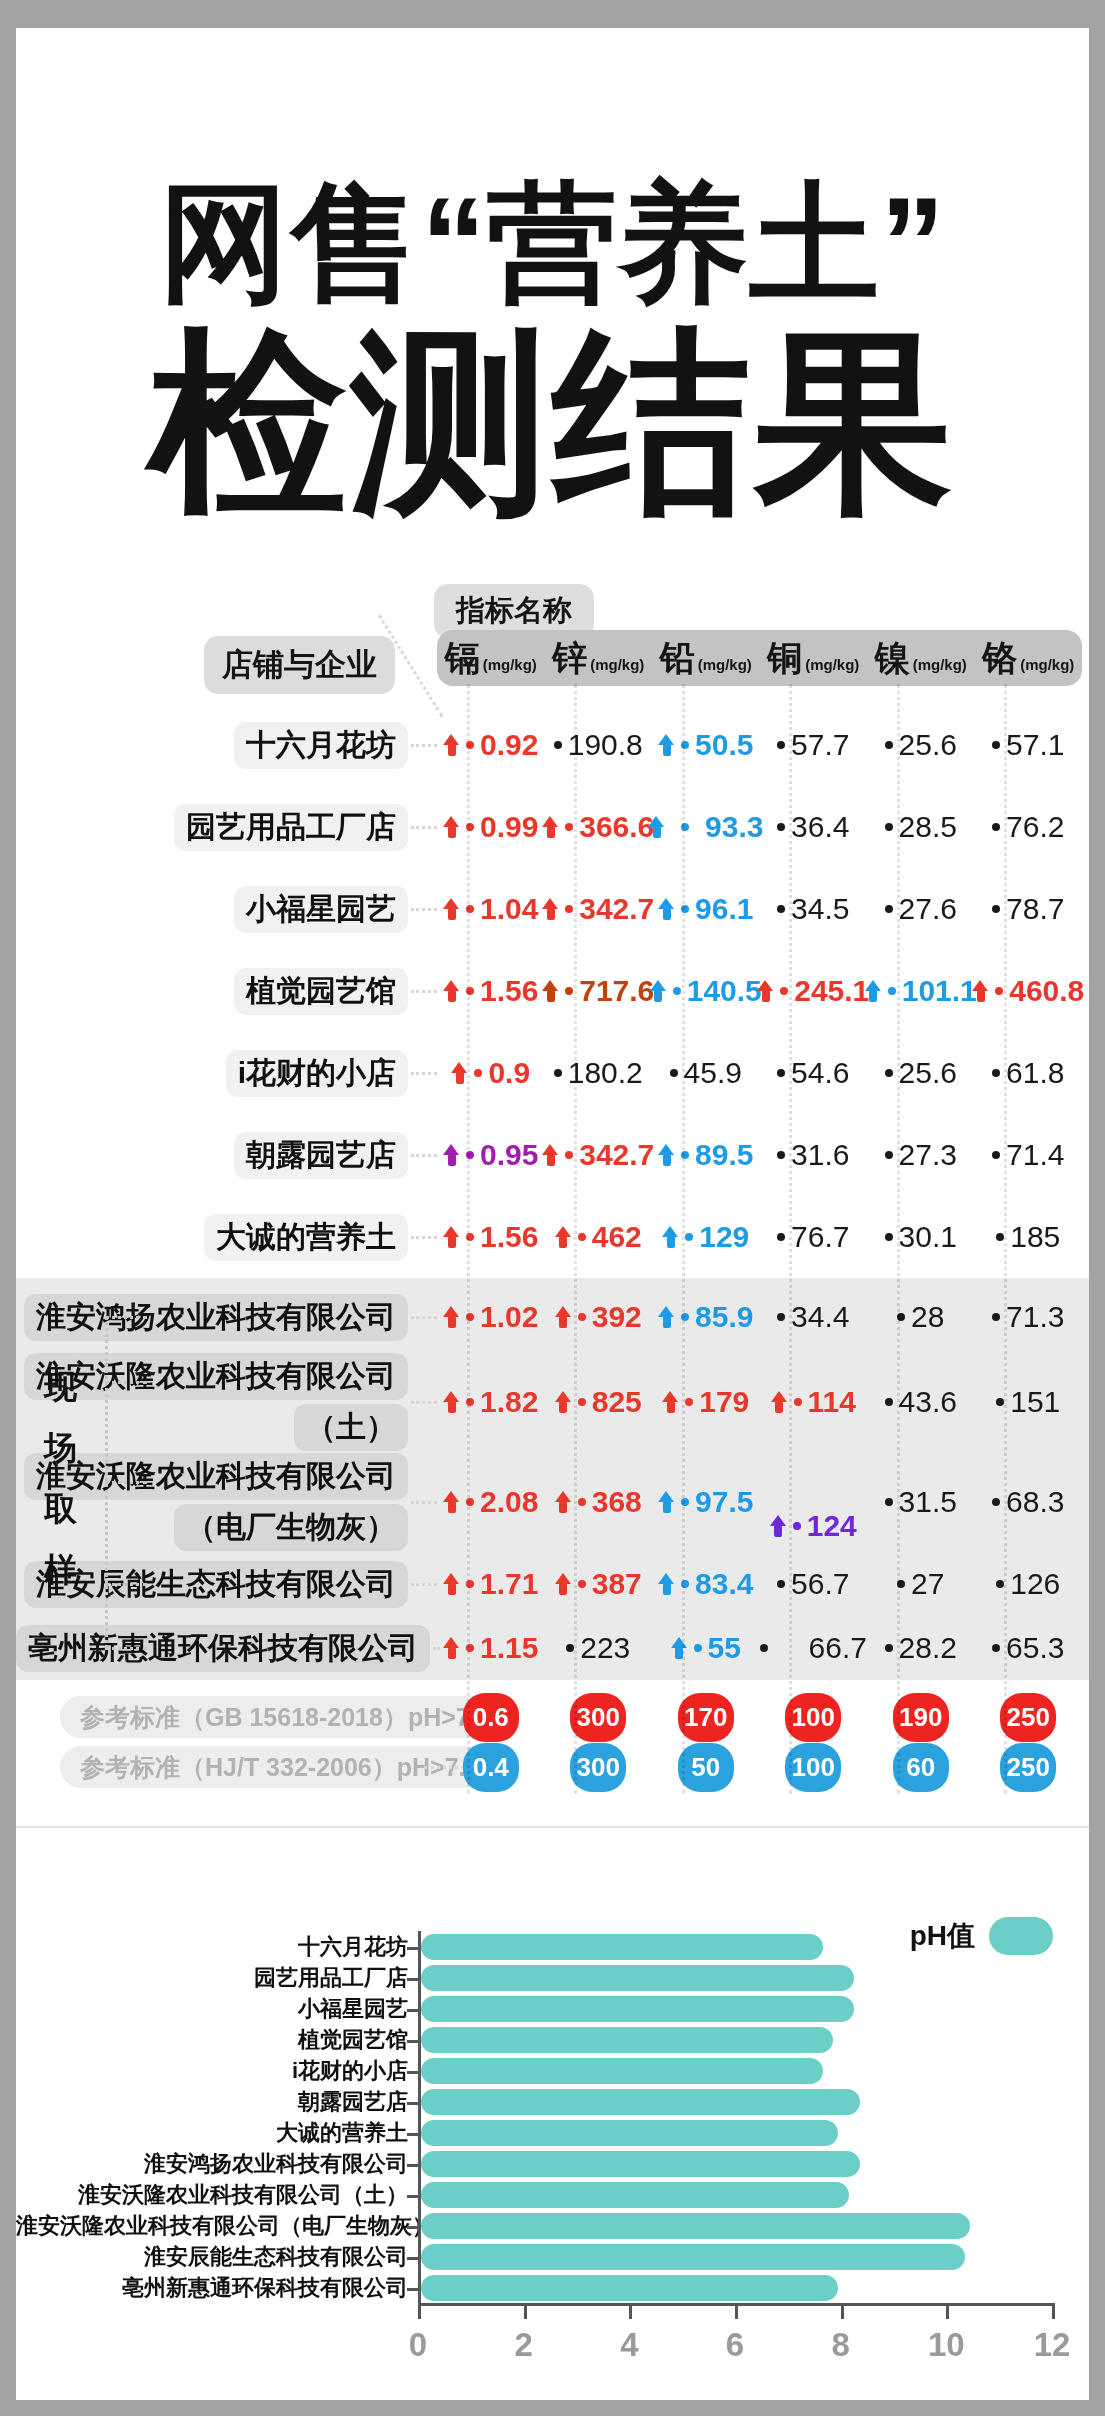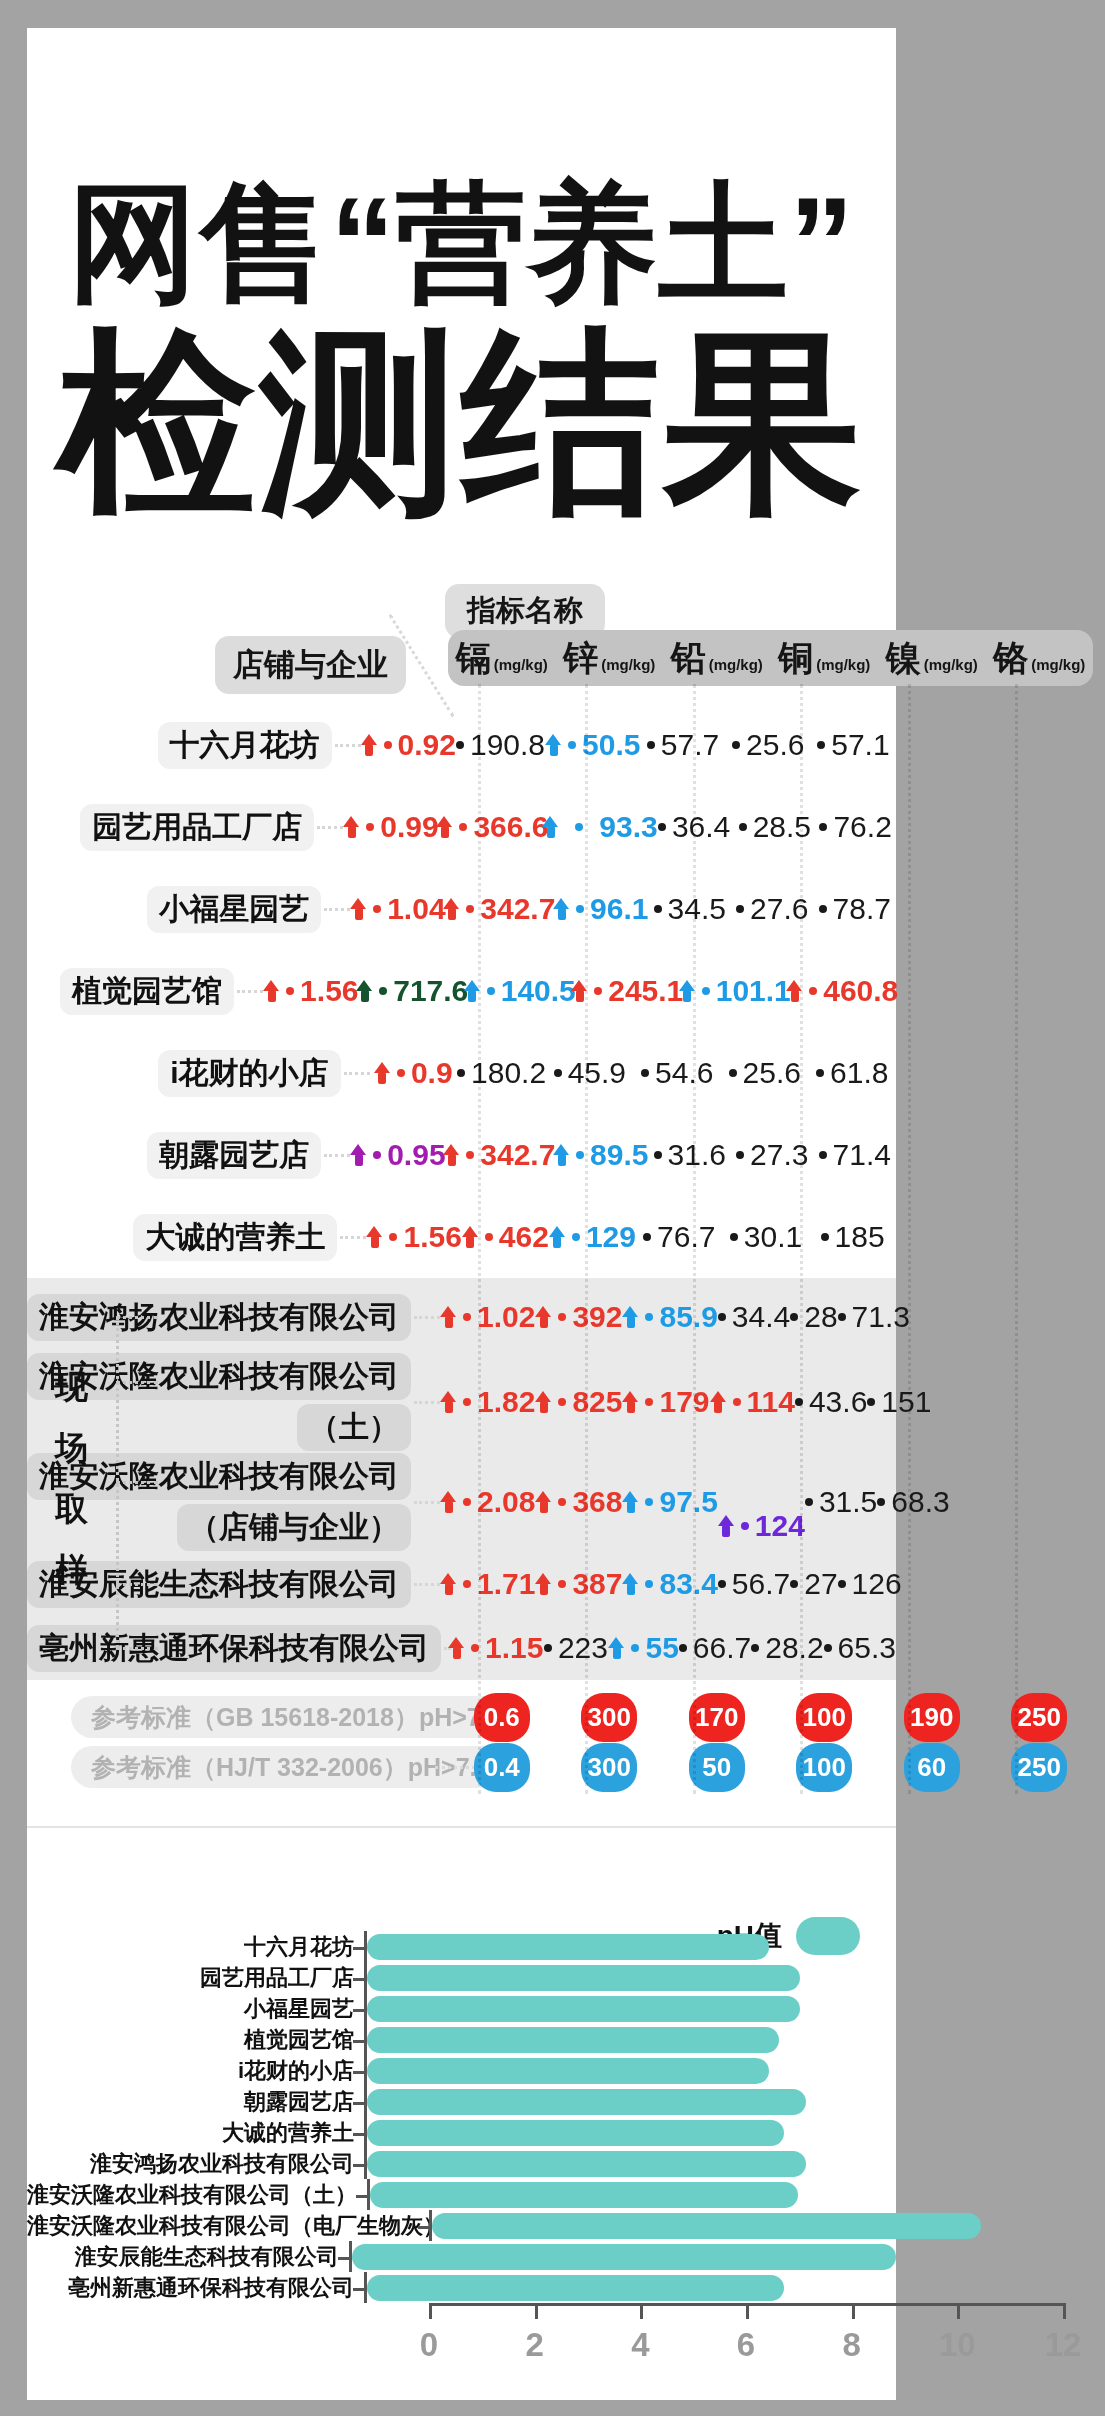--- a/index.html
+++ b/index.html
@@ -1,18 +1,18 @@
 <!DOCTYPE html>
 <html><head>
 <meta charset="utf-8">
 <style>
   html,body{margin:0;padding:0}
   .page{position:relative;width:1105px;height:2416px;background:#a3a3a3;overflow:hidden;
         font-family:"Liberation Sans","DejaVu Sans",sans-serif;color:#151515}
-  .card{position:absolute;left:27px;top:28px;width:869px;height:2372px;background:#ffffff}
+  .card{position:absolute;left:16px;top:28px;width:1073px;height:2372px;background:#ffffff}
 
   
   .title{position:absolute;top:150px;left:0;width:100%;text-align:center;font-weight:900;color:#121212}
   .title .l1{font-size:130px;line-height:1.0;letter-spacing:1px}
   .title .l2{font-size:198px;line-height:1.0;letter-spacing:4px;margin-top:16px}
 
   
   .ind-pill{position:absolute;left:418px;top:556px;background:#dedede;border-radius:14px;
             padding:7px 22px;font-size:29px;font-weight:900}
   .rh-pill{position:absolute;left:188px;top:608px;background:#dcdcdc;border-radius:14px;
@@ -245,21 +245,21 @@
             <div class="nameblock">
               <div class="pill">植觉园艺馆</div>
             </div>
             <div class="leader"></div>
           </div>
           <div class="cell" style="color: rgb(232, 56, 44);">
             <div class="arrow"></div>
             <div class="dotc"></div>
             <div class="val flag">1.56</div>
           </div>
-          <div class="cell" style="color: #14532d;">
+          <div class="cell" style="color: #c2410c;">
             <div class="arrow"></div>
             <div class="dotc"></div>
             <div class="val flag">717.6</div>
           </div>
           <div class="cell" style="color: rgb(30, 155, 228);">
             <div class="arrow"></div>
             <div class="dotc"></div>
             <div class="val flag">140.5</div>
           </div>
           <div class="cell" style="color: rgb(232, 56, 44);">
@@ -460,21 +460,21 @@
             </div>
             <div class="cell" style="color: rgb(26, 26, 26);">
               <div class="dotc"></div>
               <div class="val plain">151</div>
             </div>
           </div>
           <div class="trow" style="height: 100px;">
             <div class="row-label">
               <div class="nameblock">
                 <div class="pill">淮安沃隆农业科技有限公司</div>
-                <div class="pill">（店铺与企业）</div>
+                <div class="pill">（电厂生物灰）</div>
               </div>
               <div class="leader"></div>
             </div>
             <div class="cell" style="color: rgb(232, 56, 44);">
               <div class="arrow"></div>
               <div class="dotc"></div>
               <div class="val flag">2.08</div>
             </div>
             <div class="cell" style="color: rgb(232, 56, 44);">
               <div class="arrow"></div>

